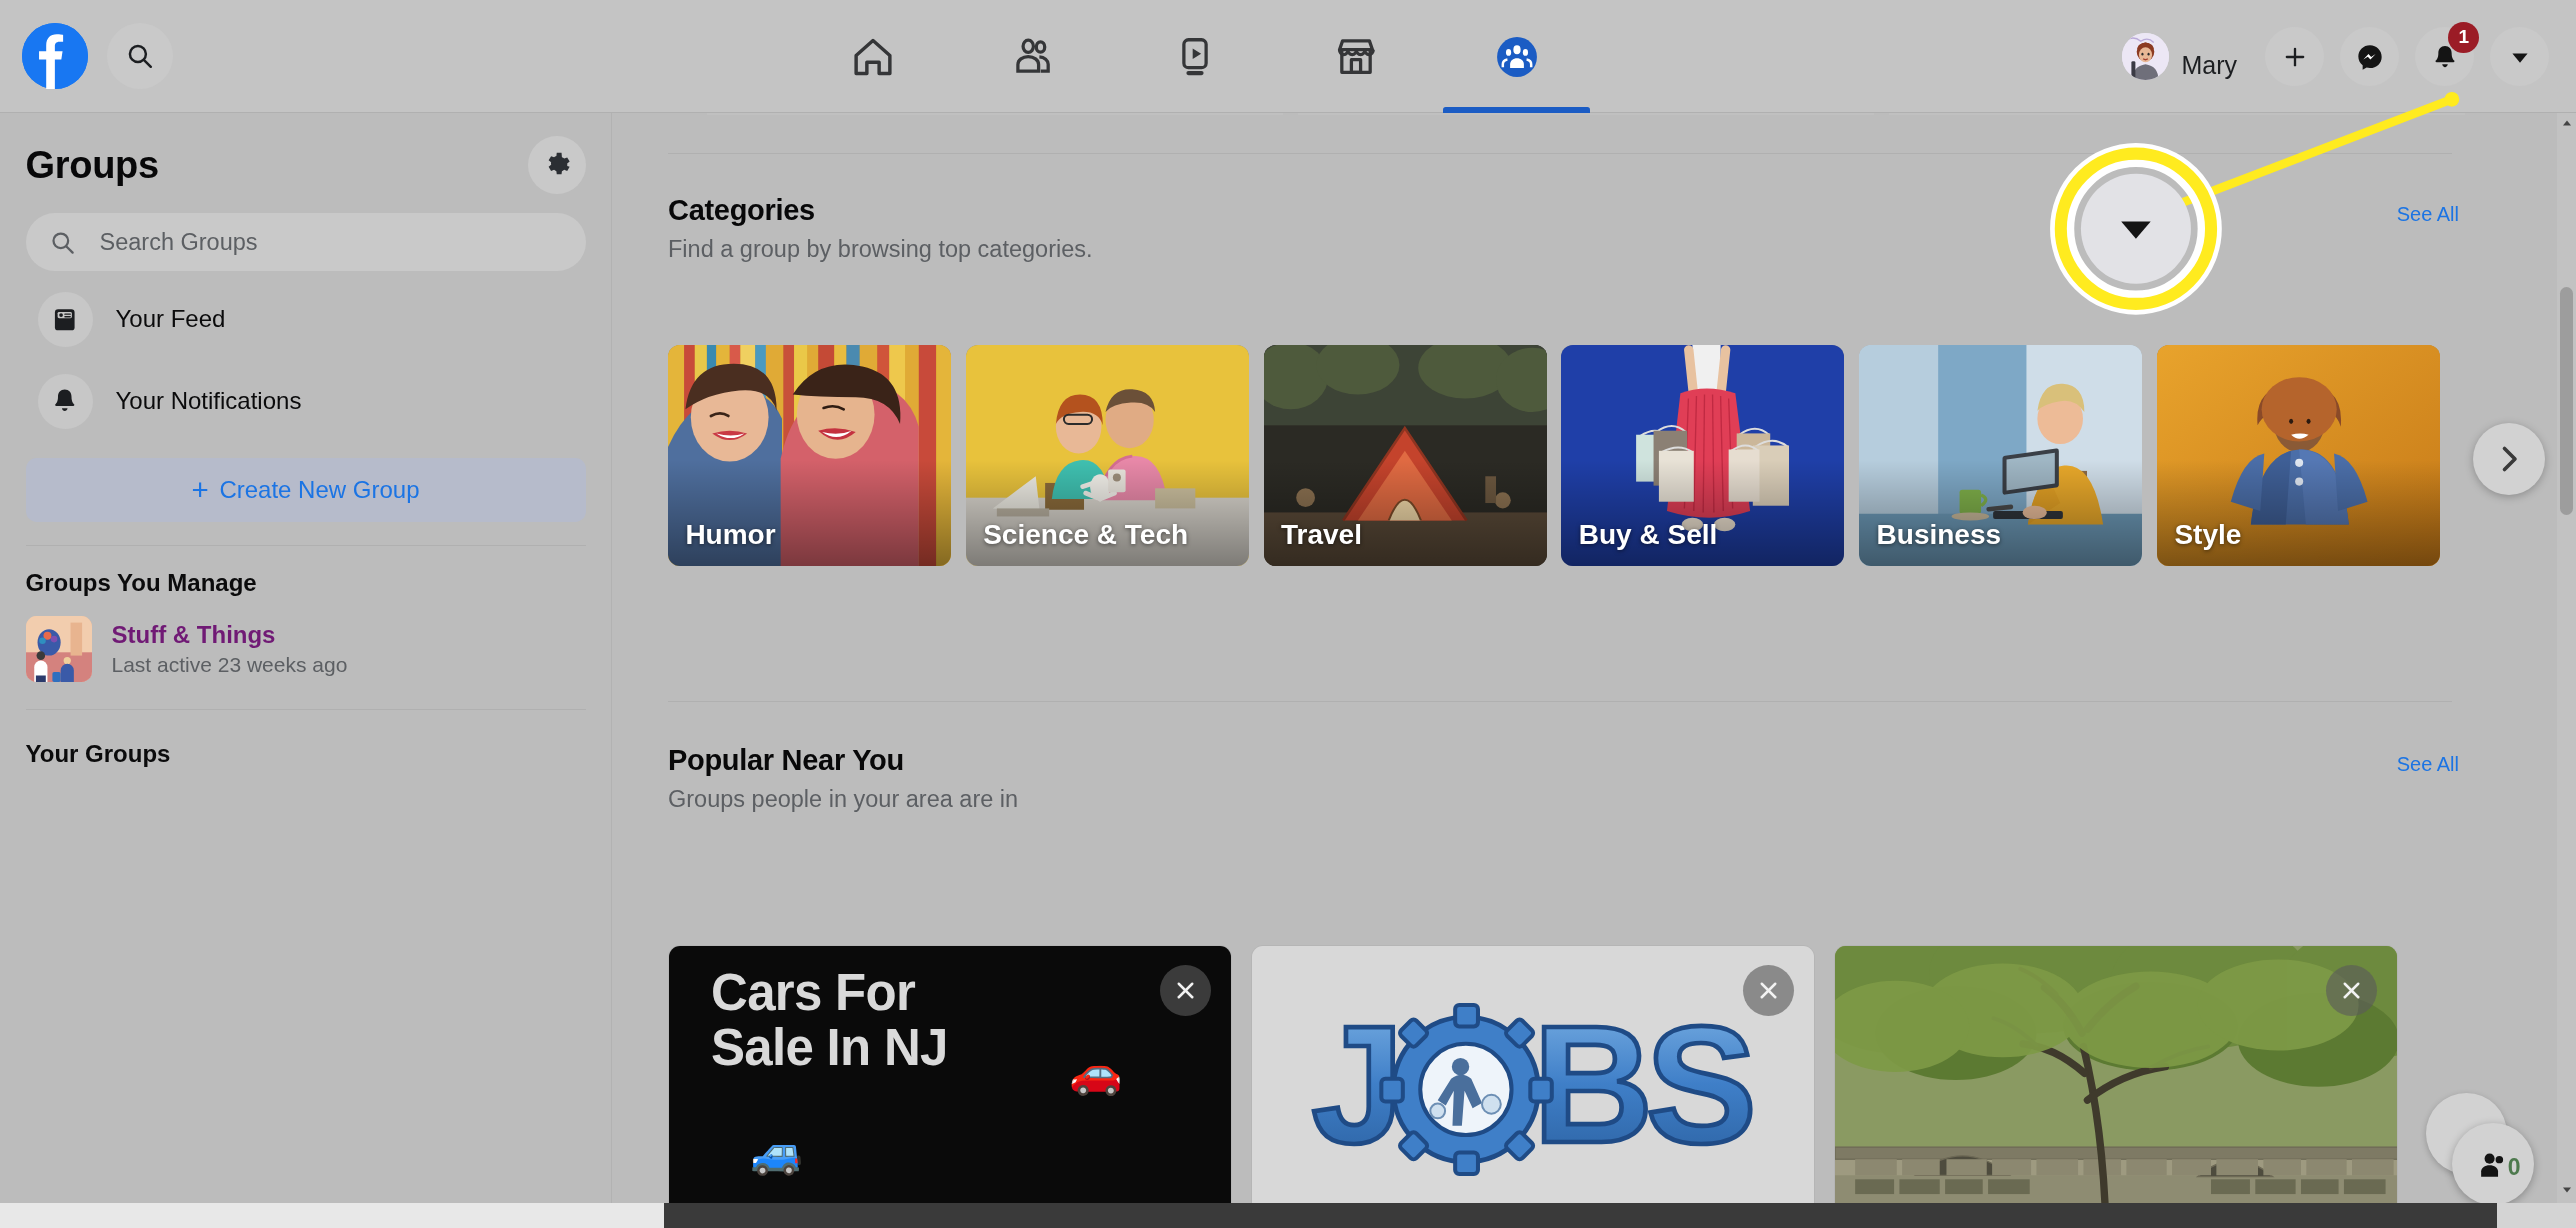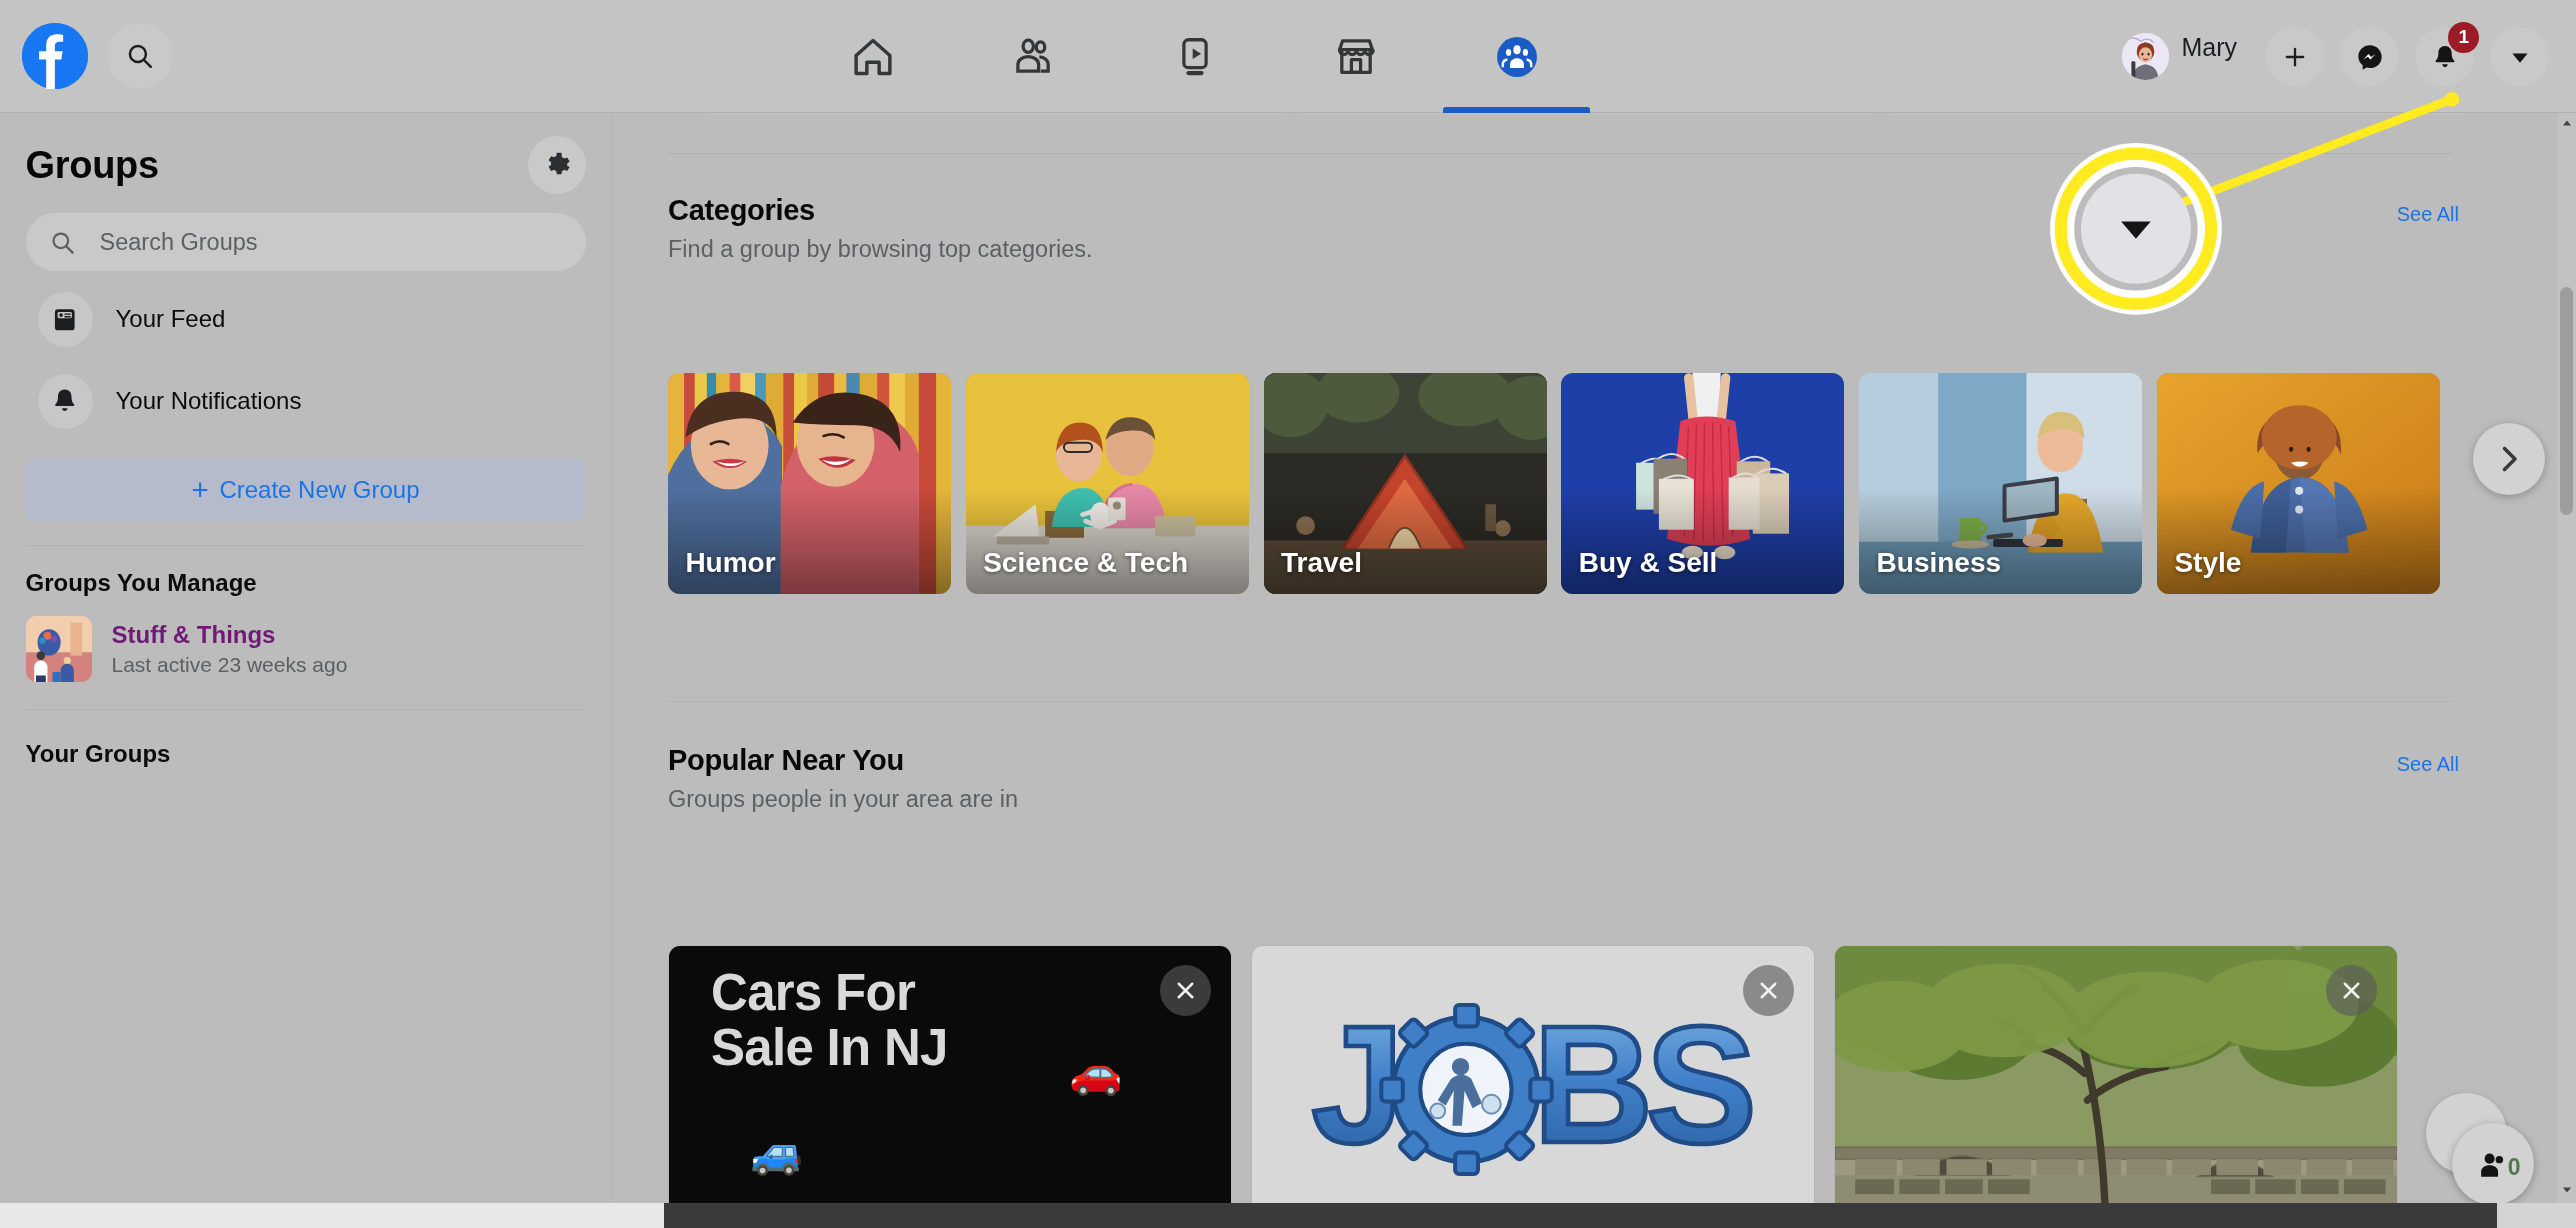--- a/index.html
+++ b/index.html
@@ -46,21 +46,21 @@
   .nav-tab.active::after {
     content: ""; position: absolute; bottom: 0; left: 6.7px; right: 6.7px;
     height: 6px; background: #1b5cc4; border-radius: 2.7px 2.7px 0 0;
   }
   .nav-tab svg { width: 46px; height: 46px; }
 
   #nav-right {
     position: absolute; right: 27px; top: 0; height: 113px;
     display: flex; align-items: center; gap: 16px;
   }
-  .profile-chip { display: flex; align-items: flex-start; gap: 12px; padding: 0 12px 0 4px; }
+  .profile-chip { display: flex; align-items: flex-end; gap: 12px; padding: 0 12px 0 4px; }
   .avatar {
     width: 47px; height: 47px; border-radius: 50%;
     overflow: hidden; flex: none; background: #e8e4f0;
     position: relative;
   }
   .profile-name { font-size: 25px; color: #1c1e21; font-weight: 400; }
   .round-btn {
     width: 59px; height: 59px; border-radius: 50%;
     background: #c9c9c9;
     display: flex; align-items: center; justify-content: center;
@@ -159,21 +159,21 @@
     position: absolute; left: 55px; width: 1791px;
     display: flex; align-items: flex-start; justify-content: space-between;
   }
   .sec-title { font-size: 29px; font-weight: 700; color: #080809; letter-spacing: -0.3px; }
   .sec-sub { font-size: 23.5px; color: #5c5f63; margin-top: 9.4px; }
   .see-all { font-size: 20px; color: #1b74e4; font-weight: 500; padding-top: 9.4px; }
 
   
   #cat-row {
     position: absolute; top: 232px; left: 55px;
-    display: flex; gap: 14.8px; width: 1811px; margin-top: 28px;
+    display: flex; gap: 14.8px; width: 1811px;
   }
   .cat-card {
     width: 283px; height: 221px;
     border-radius: 12px; overflow: hidden;
     position: relative; flex: none;
     background: #888;
   }
   .cat-card .shade {
     position: absolute; inset: 0;
     background: linear-gradient(to bottom, rgba(0,0,0,0) 52%, rgba(0,0,0,0.42) 100%);

